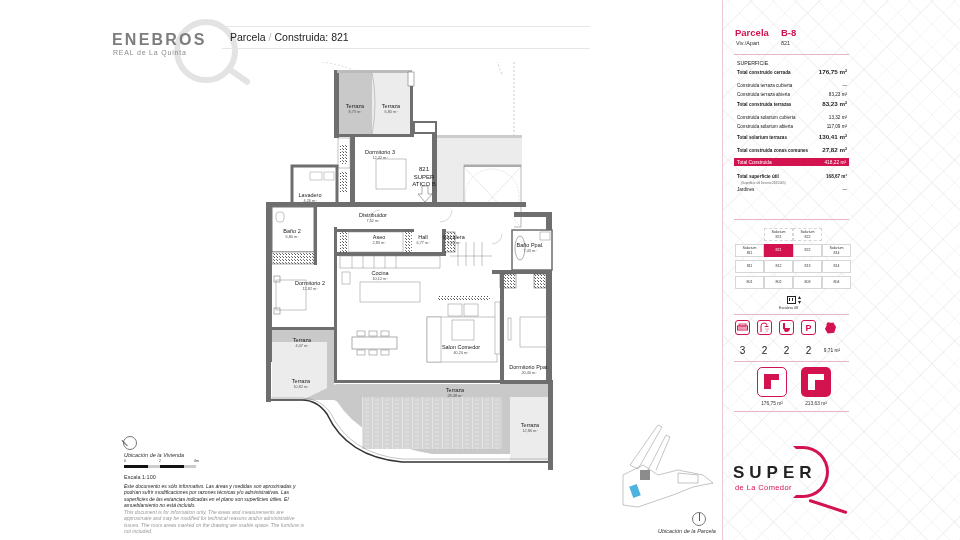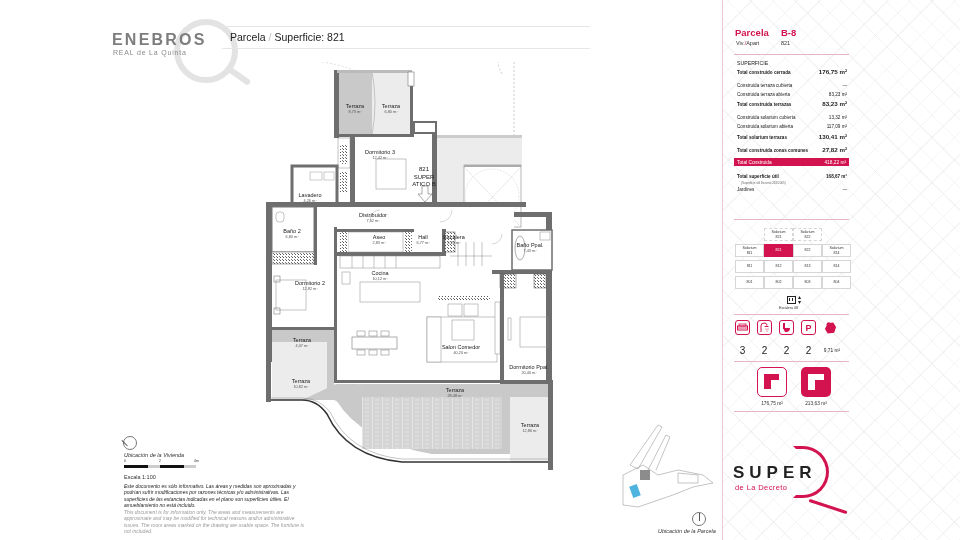--- a/index.html
+++ b/index.html
@@ -87,21 +87,21 @@
 <body>
 
 <div class="logo">
   <div class="logo-q"></div>
   <div class="logo-q-tail"></div>
   <div class="logo-title">ENEBROS</div>
   <div class="logo-sub">REAL de La Quinta</div>
 </div>
 <div class="header-line-top"></div>
 <div class="header-title">
-  <span>Parcela</span><span class="sep">/</span><span>Superficie:</span>
+  <span>Parcela</span><span class="sep">/</span><span>Construida:</span>
   <span>821</span>
 </div>
 <div class="header-line-bot"></div>
 
 <div class="plan">
   <svg width="340" height="410" viewBox="0 0 340 410">
 
     <path d="M240 12 Q236 5 236 0 M252 0 L252 80" stroke="#aaa" stroke-dasharray="2,2" fill="none" stroke-width="0.6"></path>
     <path d="M60 0 Q90 4 110 18" stroke="#bbb" stroke-dasharray="2,2" fill="none" stroke-width="0.5"></path>
 
@@ -436,13 +436,13 @@
       <path d="M7 7 L23 7 L23 13 L14 13 L14 23 L7 23 Z" fill="#fff"></path>
     </svg>
 </div>
 <div class="area-val" style="left:754px;">176,75 m²</div>
 <div class="area-val" style="left:798px;">213,63 m²</div>
 <div class="pline" style="top:411px;"></div>
 
 <div class="real-q"></div>
 <div class="real-q-tail"></div>
 <div class="real-title">SUPER</div>
-<div class="real-sub">de La Decreto</div>
+<div class="real-sub">de La Comedor</div>
 
 </body></html>

